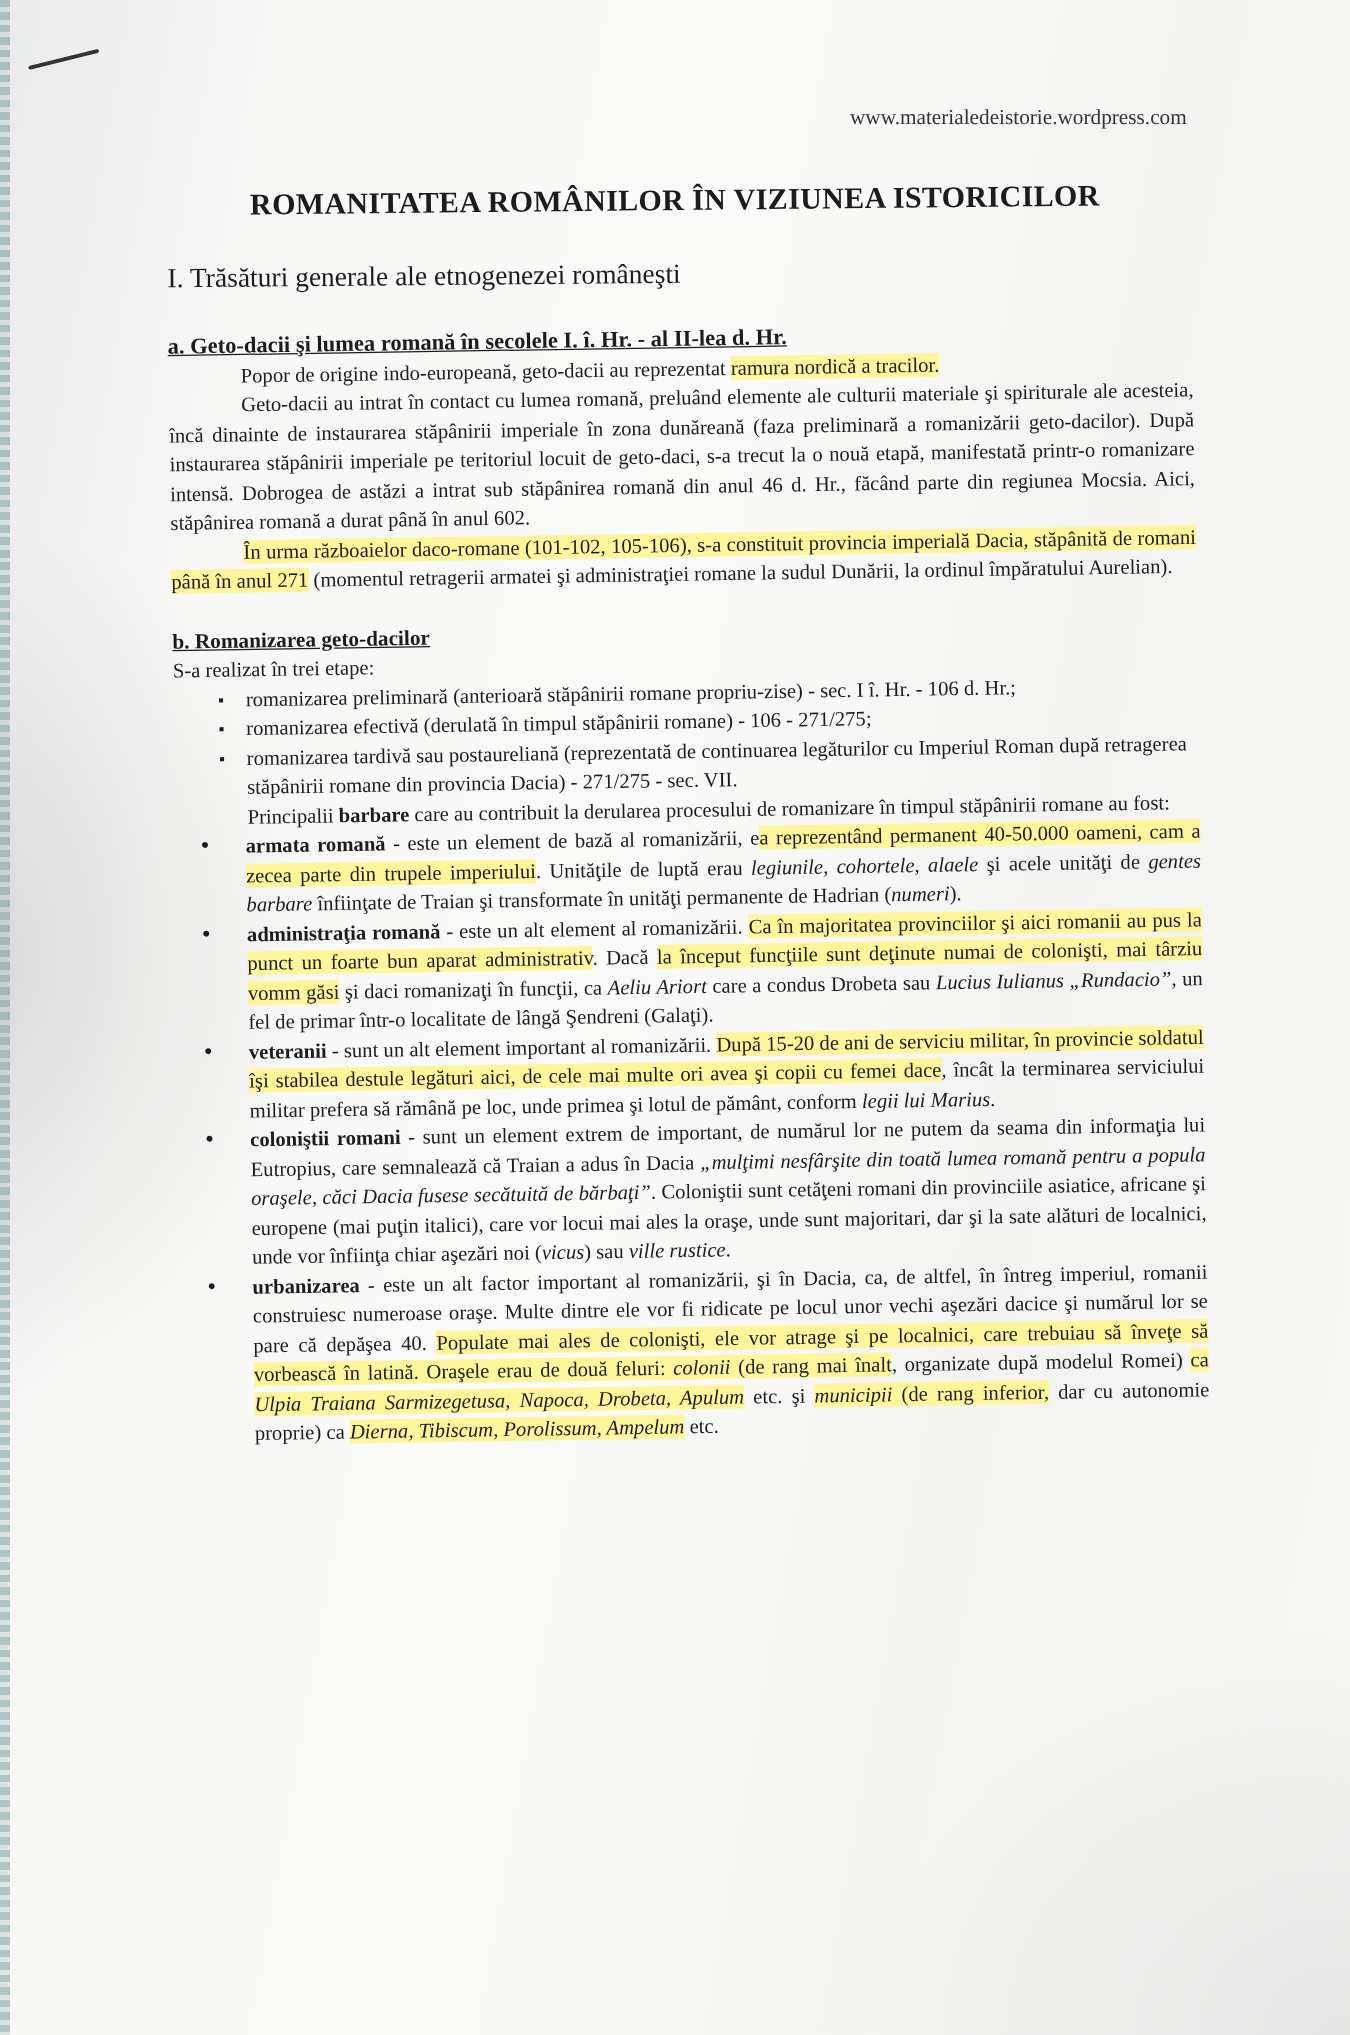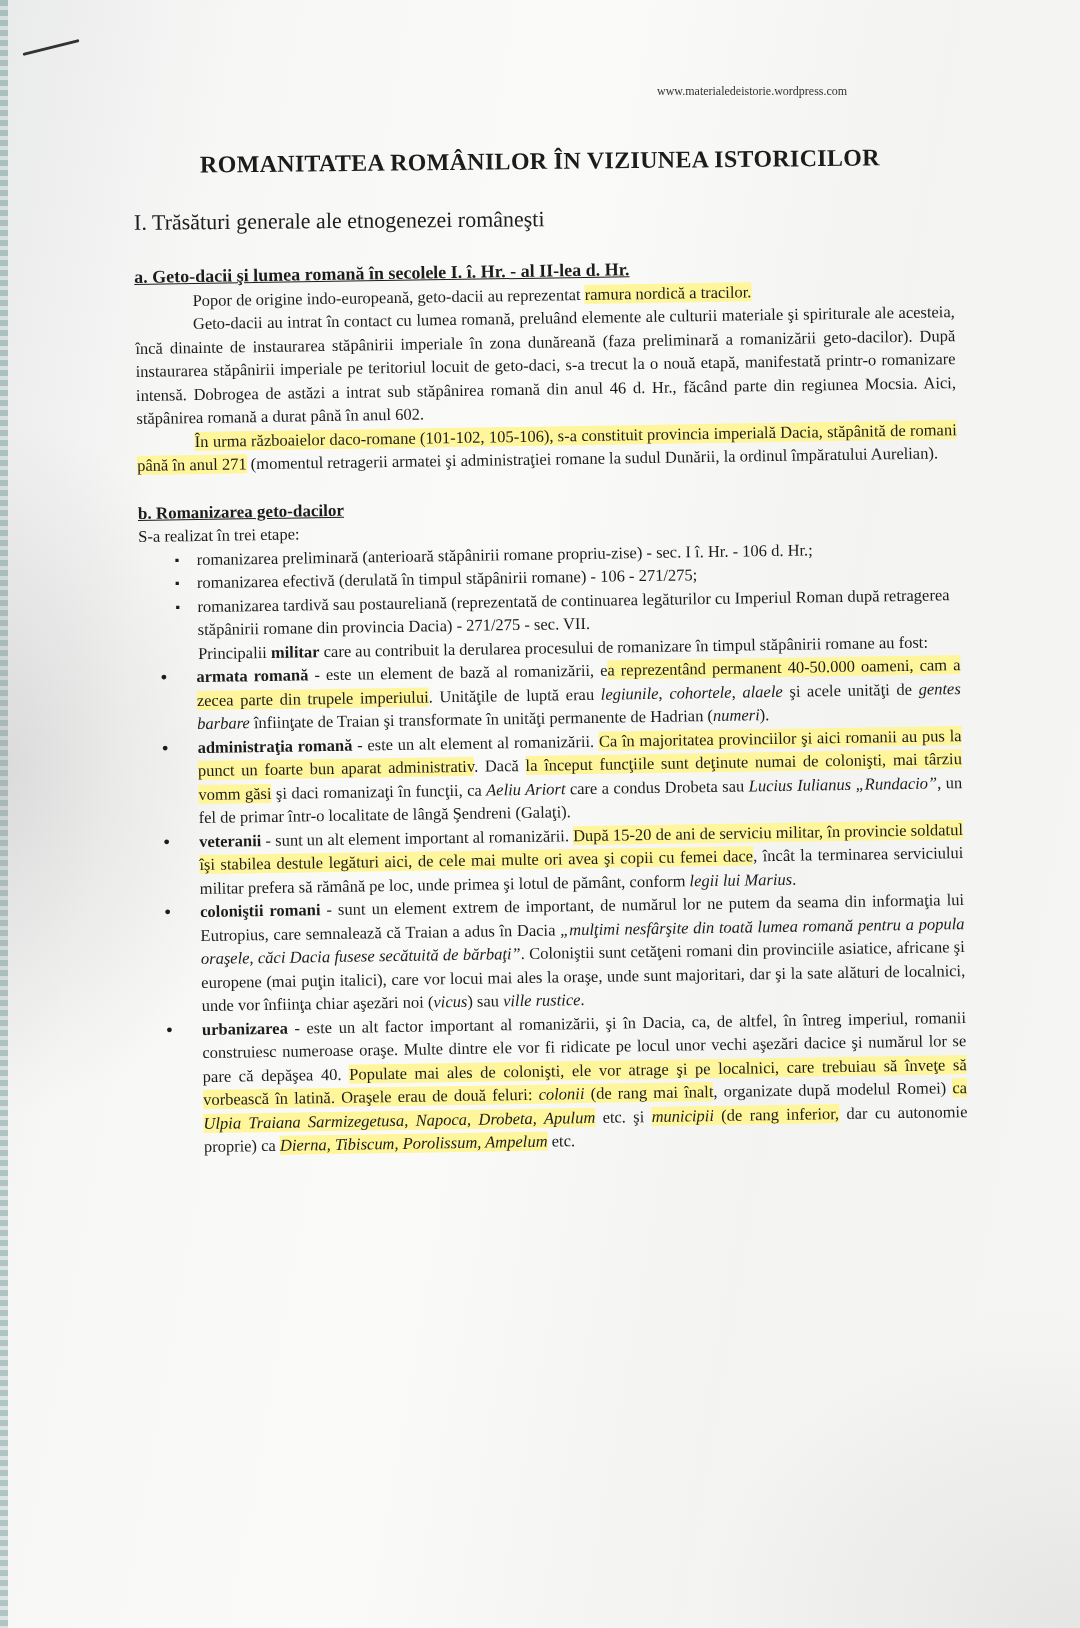--- a/index.html
+++ b/index.html
@@ -8,21 +8,21 @@
     background: linear-gradient(100deg, #e9eaea 0%, #f7f7f6 18%, #fafaf9 45%, #f3f3f2 70%, #f6f6f5 100%);
     font-family: "Liberation Serif", "DejaVu Serif", serif;
     color:#1c1c1c;
   }
   .edge { position:absolute; left:0; top:0; width:8px; height:1628px;
     background: repeating-linear-gradient(180deg,#7fa3a2 0 6px,#c8d6d5 6px 10px); opacity:.6; }
   .pen-mark { position:absolute; left:22px; top:46px; width:58px; height:3px; background:#333; transform:rotate(-14deg); border-radius:2px; }
   .shade { position:absolute; pointer-events:none; }
   .shade.s1 { left:0; top:420px; width:260px; height:700px; background:radial-gradient(ellipse at left, rgba(150,150,150,.25), transparent 70%); }
   .shade.s2 { left:700px; top:1300px; width:380px; height:328px; background:radial-gradient(ellipse at right bottom, rgba(170,170,170,.22), transparent 70%); }
-  .site { position:absolute; left:657px; top:84px; font-size:12px; color:#333; }
+  .site { position:absolute; left:680px; top:84px; font-size:17px; color:#333; }
   .title { position:absolute; left:200px; top:148px; font-size:24px; font-weight:bold; letter-spacing:.3px; transform:rotate(-0.6deg); }
   .subtitle { position:absolute; left:134px; top:208px; font-size:22px; transform:rotate(-0.5deg); }
   .content { position:absolute; left:134px; top:266px; width:820px; font-size:16.5px; line-height:23.5px; transform:rotate(-0.9deg); transform-origin:left top; }
   .sec-head { font-weight:bold; text-decoration:underline; font-size:18px; margin:0; }
   .sec-head.plain { font-weight:bold; font-size:17px; }
   p { margin:0; text-align:justify; }
   .indent { text-indent:58px; }
   .hl { background:#fff59a; }
   .gap { height:24px; }
   ul.sq { list-style:none; margin:0; padding:0 0 0 36px; }
@@ -54,21 +54,21 @@
 
   <div class="gap"></div>
 
   <h2 class="sec-head plain">b. Romanizarea geto-dacilor</h2>
   <p>S-a realizat în trei etape:</p>
   <ul class="sq">
     <li>romanizarea preliminară (anterioară stăpânirii romane propriu-zise) - sec. I î. Hr. - 106 d. Hr.;</li>
     <li>romanizarea efectivă (derulată în timpul stăpânirii romane) - 106 - 271/275;</li>
     <li>romanizarea tardivă sau postaureliană (reprezentată de continuarea legăturilor cu Imperiul Roman după retragerea stăpânirii romane din provincia Dacia) - 271/275 - sec. VII.</li>
   </ul>
-  <p class="indent"><span>Principalii </span><b>militar</b><span> care au contribuit la derularea procesului de romanizare în timpul stăpânirii romane au fost:</span></p>
+  <p class="indent"><span>Principalii </span><b>barbare</b><span> care au contribuit la derularea procesului de romanizare în timpul stăpânirii romane au fost:</span></p>
 
   <ul class="dot">
     <li>
       <b>armata romană</b><span> - este un element de bază al romanizării, e</span><span class="hl">a reprezentând permanent 40-50.000 oameni, cam a zecea parte din trupele imperiului</span><span>. Unităţile de luptă erau </span><i>legiunile</i><span>, </span><i>cohortele</i><span>, </span><i>alaele</i><span> şi acele unităţi de </span><i>gentes barbare</i><span> înfiinţate de Traian şi transformate în unităţi permanente de Hadrian (</span><i>numeri</i><span>).</span>
     </li>
     <li>
       <b>administraţia romană</b><span> - este un alt element al romanizării. </span><span class="hl">Ca în majoritatea provinciilor şi aici romanii au pus la punct un foarte bun aparat administrativ</span><span>. Dacă </span><span class="hl">la început funcţiile sunt deţinute numai de colonişti, mai târziu vomm găsi</span><span> şi daci romanizaţi în funcţii, ca </span><i>Aeliu Ariort</i><span> care a condus Drobeta sau </span><i>Lucius Iulianus „Rundacio”</i><span>, un fel de primar într-o localitate de lângă Şendreni (Galaţi).</span>
     </li>
     <li>
       <b>veteranii</b><span> - sunt un alt element important al romanizării. </span><span class="hl">După 15-20 de ani de serviciu militar, în provincie soldatul îşi stabilea destule legături aici, de cele mai multe ori avea şi copii cu femei dace</span><span>, încât la terminarea serviciului militar prefera să rămână pe loc, unde primea şi lotul de pământ, conform </span><i>legii lui Marius</i><span>.</span>

